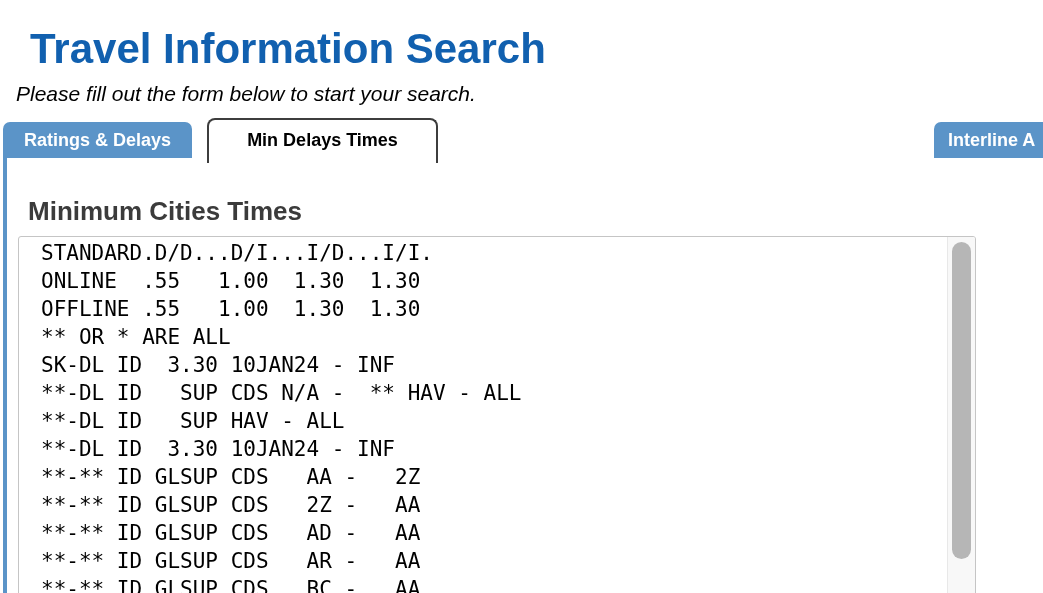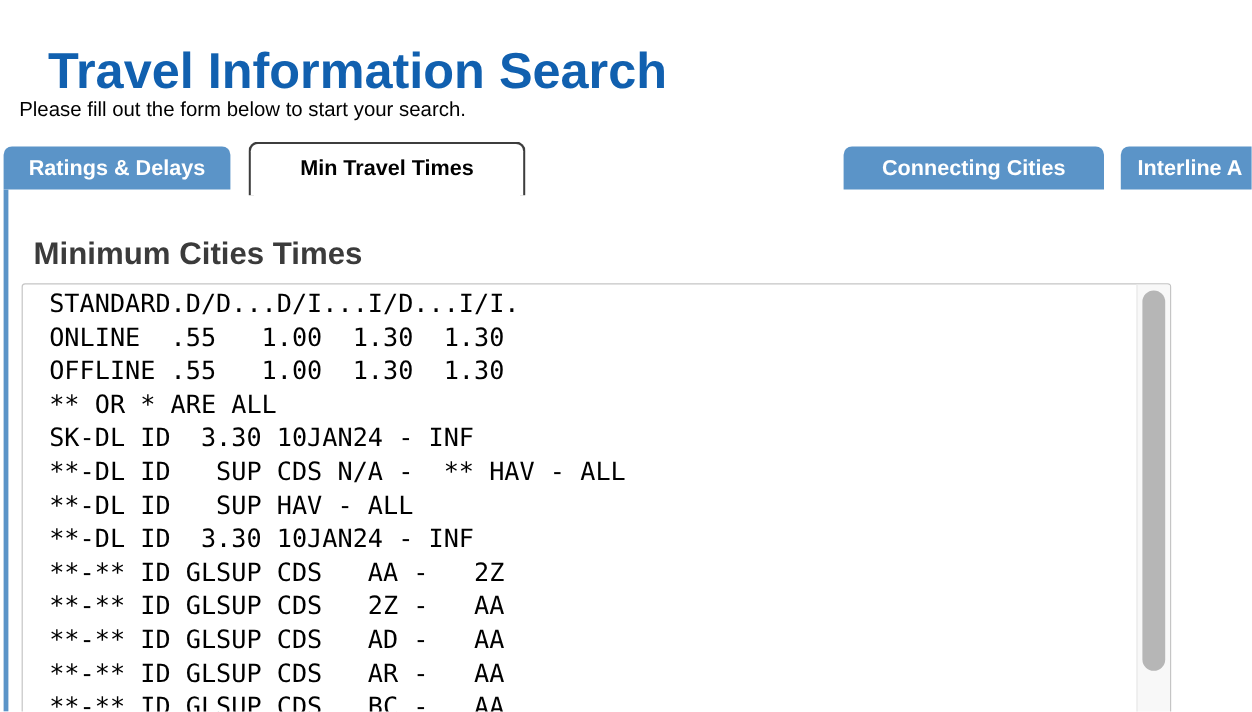--- a/index.html
+++ b/index.html
@@ -3,29 +3,30 @@
 <meta charset="utf-8">
 <style>
   html,body{margin:0;padding:0;background:#fff;}
   body{
     position:relative;
     width:1043px;height:593px;
     overflow:hidden;
     font-family:"Liberation Sans",sans-serif;
   }
   .page-title{
-    position:absolute;left:26px;top:24px;margin:14px;
+    position:absolute;left:26px;top:24px;margin:4px;
     font-size:42px;line-height:1;font-weight:bold;
     color:var(--title-blue,#1160AF);
     white-space:nowrap;
   }
   .page-subtitle{
     position:absolute;left:16px;top:83px;margin:0;
-    font-size:17px;line-height:1;color:#000;
+    font-size:21px;line-height:1;color:#000;
     white-space:nowrap;
+    font-style:italic;
   }
   .tabbar{position:absolute;left:0;top:0;width:100%;height:163px;}
   .tab{
     position:absolute;top:122px;height:36px;
     background:var(--tab-blue,#5B94C8);
     border-radius:7px 7px 0 0;
     color:#fff;font-size:18px;font-weight:bold;
     line-height:36px;text-align:center;
     white-space:nowrap;overflow:hidden;
     cursor:pointer;box-sizing:border-box;
@@ -82,22 +83,21 @@
   }
 </style>
 </head>
 <body>
 
 <h1 class="page-title">Travel Information Search</h1>
 <p class="page-subtitle">Please fill out the form below to start your search.</p>
 
 <div class="tabbar">
   <div class="tab t1">Ratings &amp; Delays</div>
-  <div class="tab t2 active">Min Travel Times</div>
-  <div class="tab t4">Connecting Cities</div>
+  <div class="tab t2 active">Min Delays Times</div>
   <div class="tab t5">Interline A</div>
 </div>
 
 <div class="panel-left-border"></div>
 
 <div>
   <h2 class="section-heading">Minimum Cities Times</h2>
 
   <div class="outbox">
     <pre>STANDARD.D/D...D/I...I/D...I/I.

